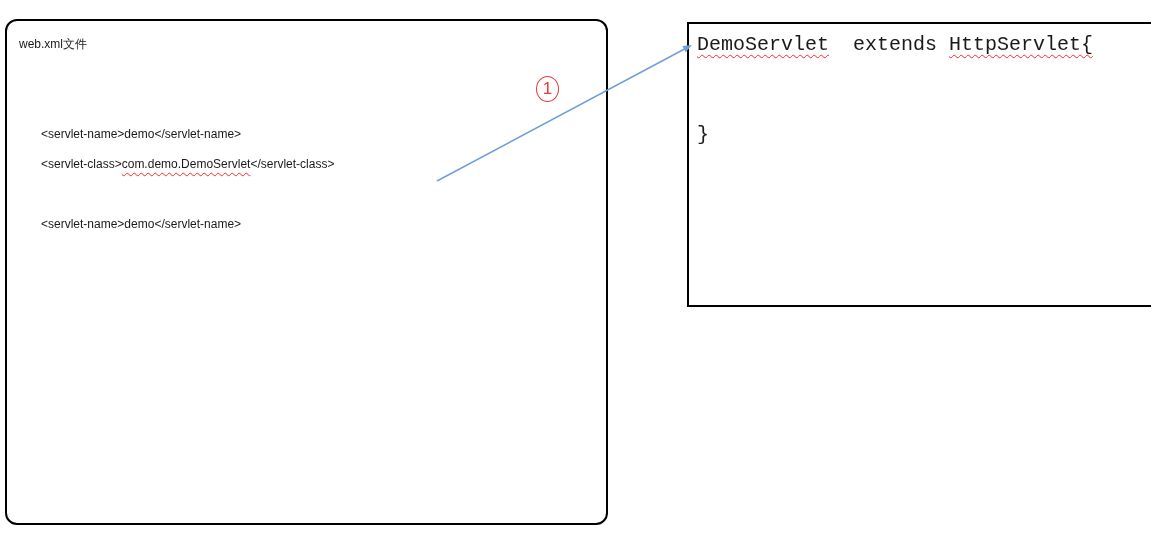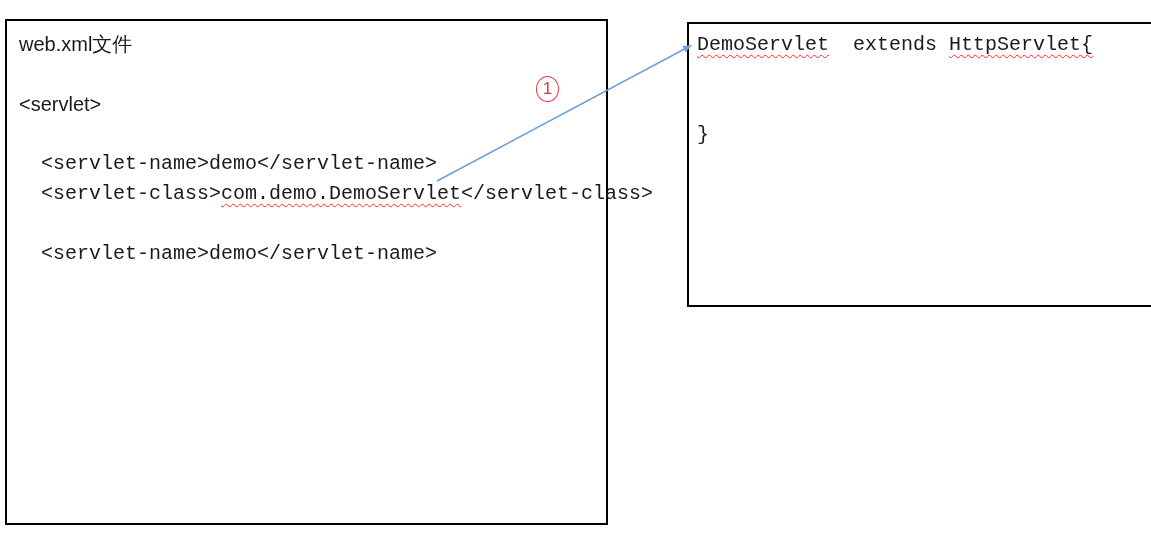--- a/index.html
+++ b/index.html
@@ -22,40 +22,40 @@
     box-sizing: border-box;
     border: 2px solid #000000;
     background: #ffffff;
   }
   .webxml-box {
     left: 5px;
     top: 19px;
     width: 603px;
     height: 506px;
     padding: 8px 12px;
-    font-size: 20px;
+    font-size: 12px;
     line-height: 30px;
+    border-radius: 12px;
   }
   .java-box {
     left: 687px;
     top: 22px;
     width: 508px;
     height: 285px;
     padding: 6px 8px;
     font-size: 20px;
     line-height: 30px;
     font-family: Liberation Mono, monospace;
   }
   .line {
     height: 30px;
     white-space: pre;
   }
   .indent {
     padding-left: 22px;
-    font-family: Liberation Mono, monospace;
   }
   .misspell {
     text-decoration: underline;
     text-decoration-style: wavy;
     text-decoration-color: #ff2a2a;
     text-decoration-thickness: 1px;
     text-underline-offset: 4px;
   }
   .overlay {
     position: absolute;
@@ -79,21 +79,20 @@
   }
 </style>
 </head>
 <body>
 
 <div class="canvas">
 
   <div class="box webxml-box">
     <div class="line">web.xml文件</div>
     <div class="line"></div>
-    <div class="line">&lt;servlet&gt;</div>
     <div class="line"></div>
     <div class="line indent">&lt;servlet-name&gt;demo&lt;/servlet-name&gt;</div>
     <div class="line indent"><span>&lt;servlet-class&gt;</span><span class="misspell">com.demo.DemoServlet</span><span>&lt;/servlet-class&gt;</span></div>
     <div class="line"></div>
     <div class="line indent">&lt;servlet-name&gt;demo&lt;/servlet-name&gt;</div>
   </div>
 
   <div class="box java-box">
     <div class="line"><span class="misspell">DemoServlet</span><span>  extends </span><span class="misspell">HttpServlet{</span></div>
     <div class="line"></div>

